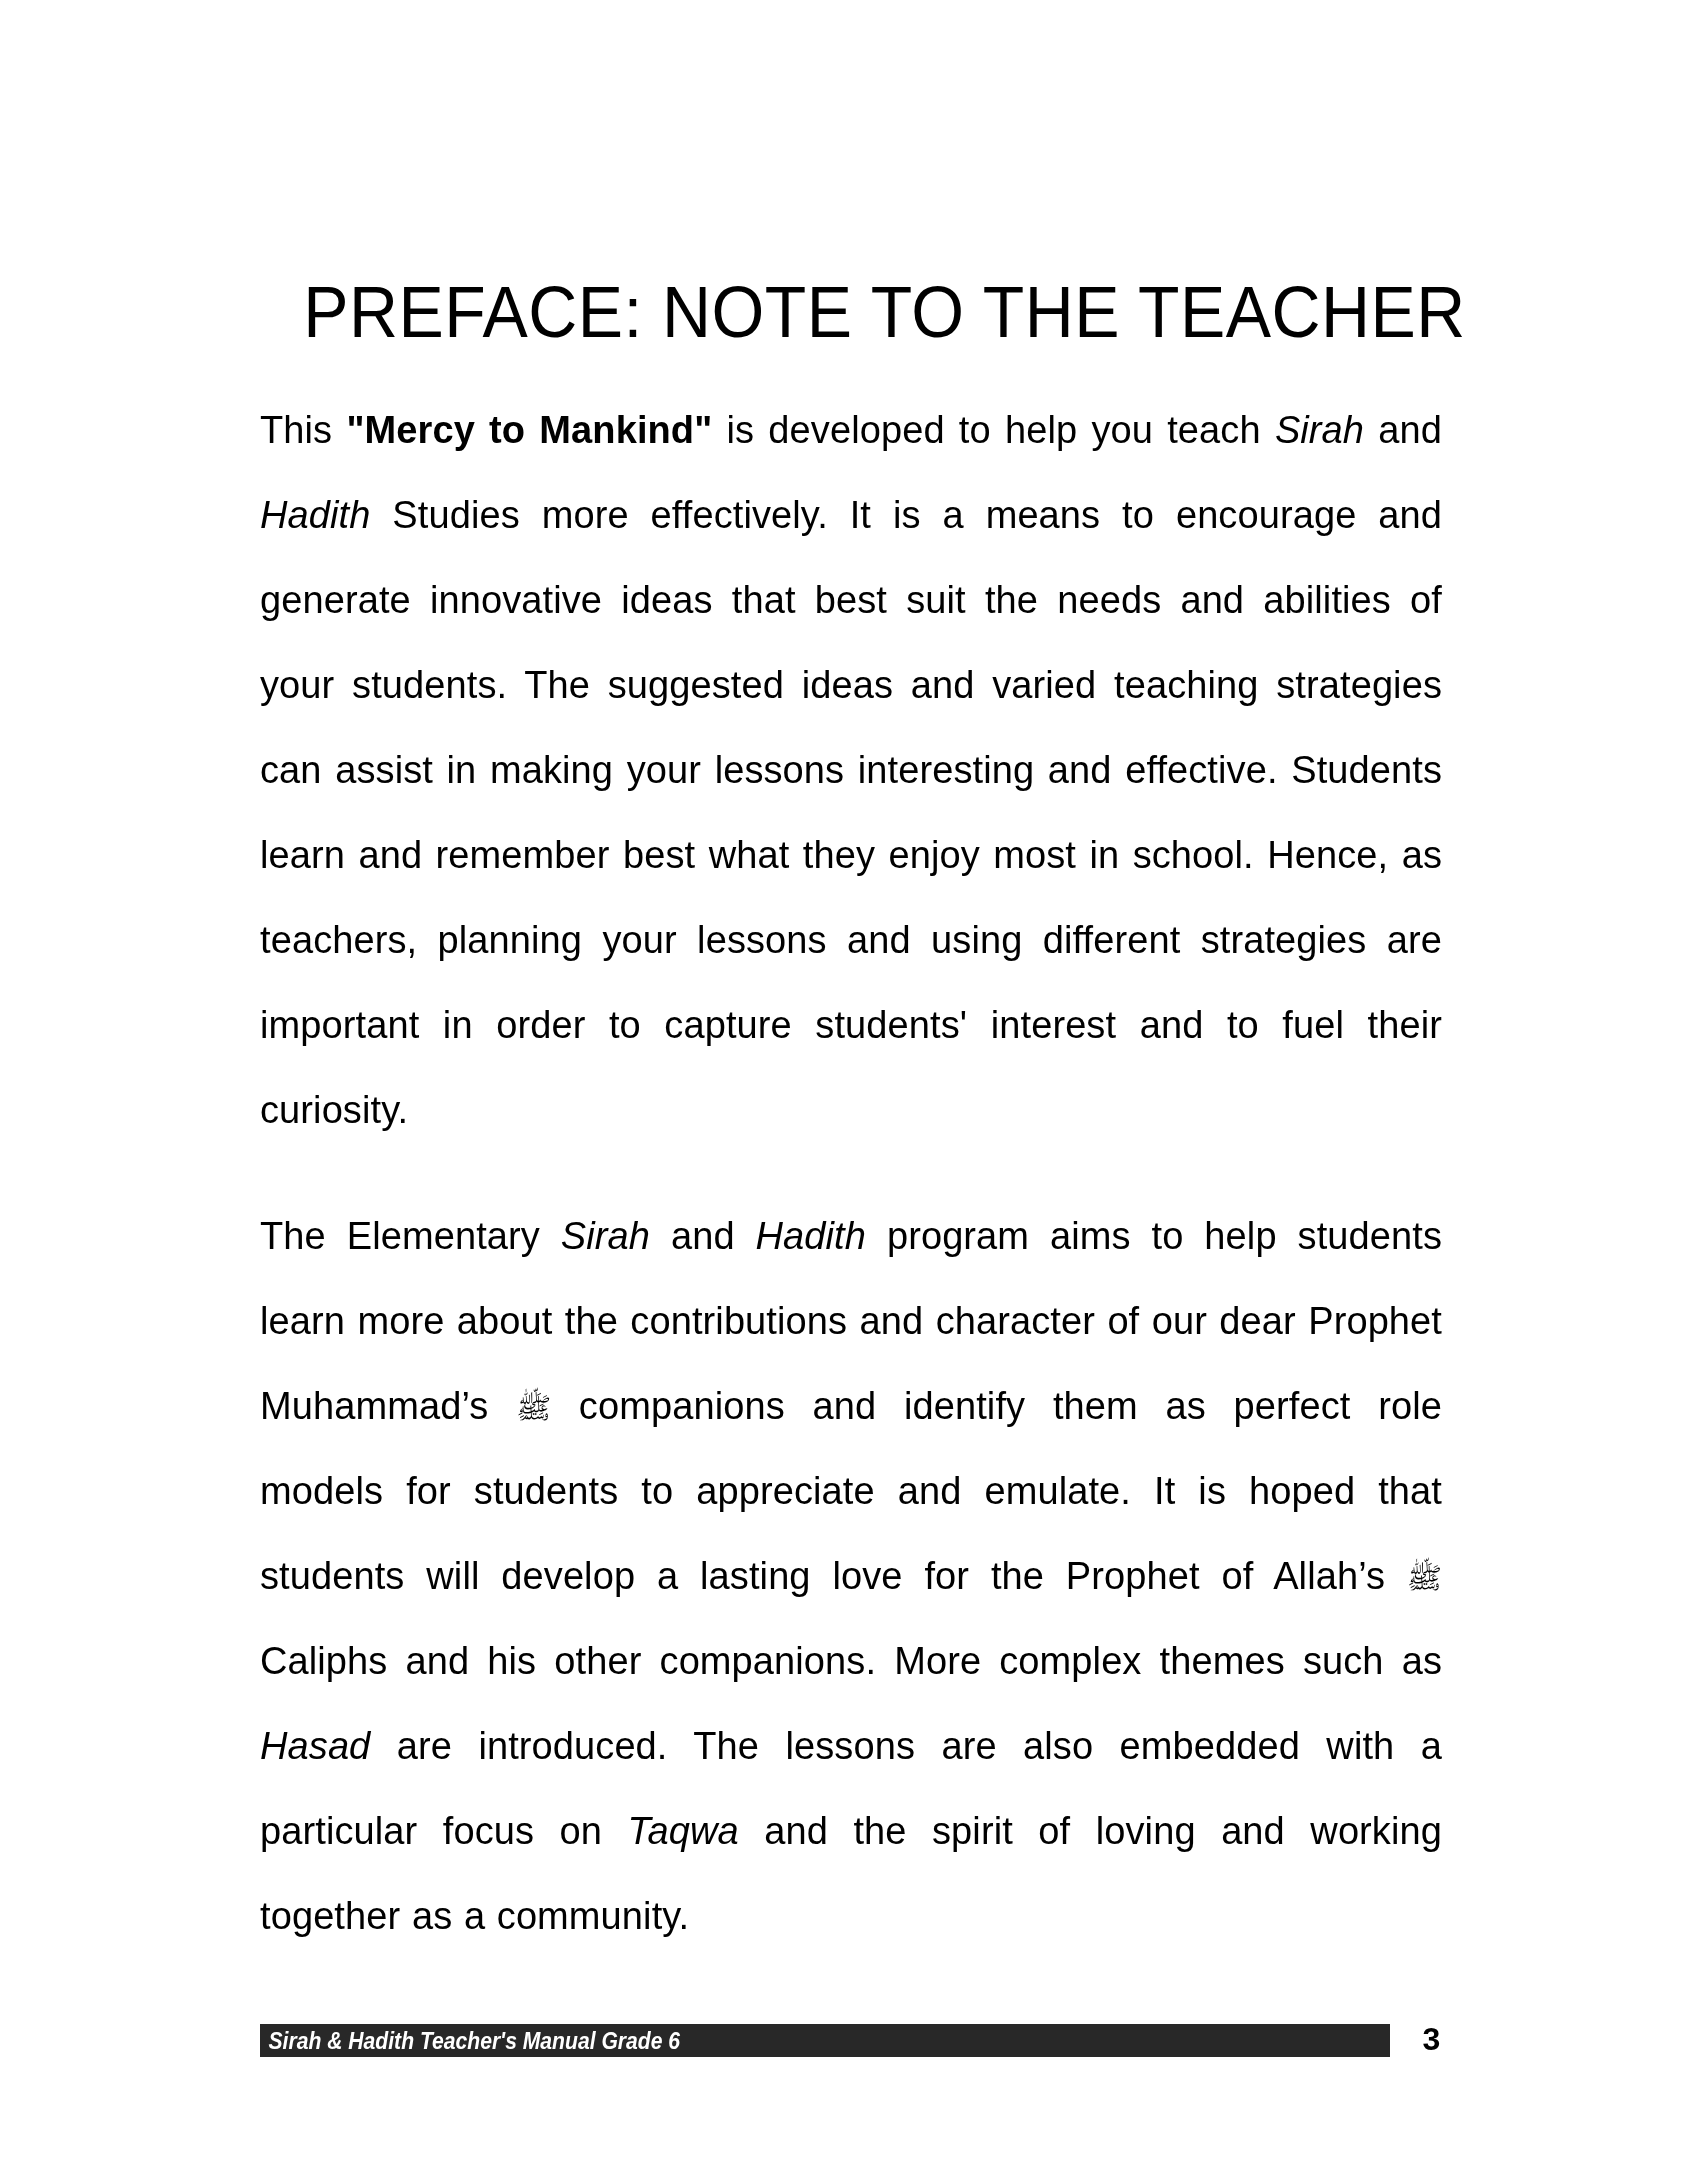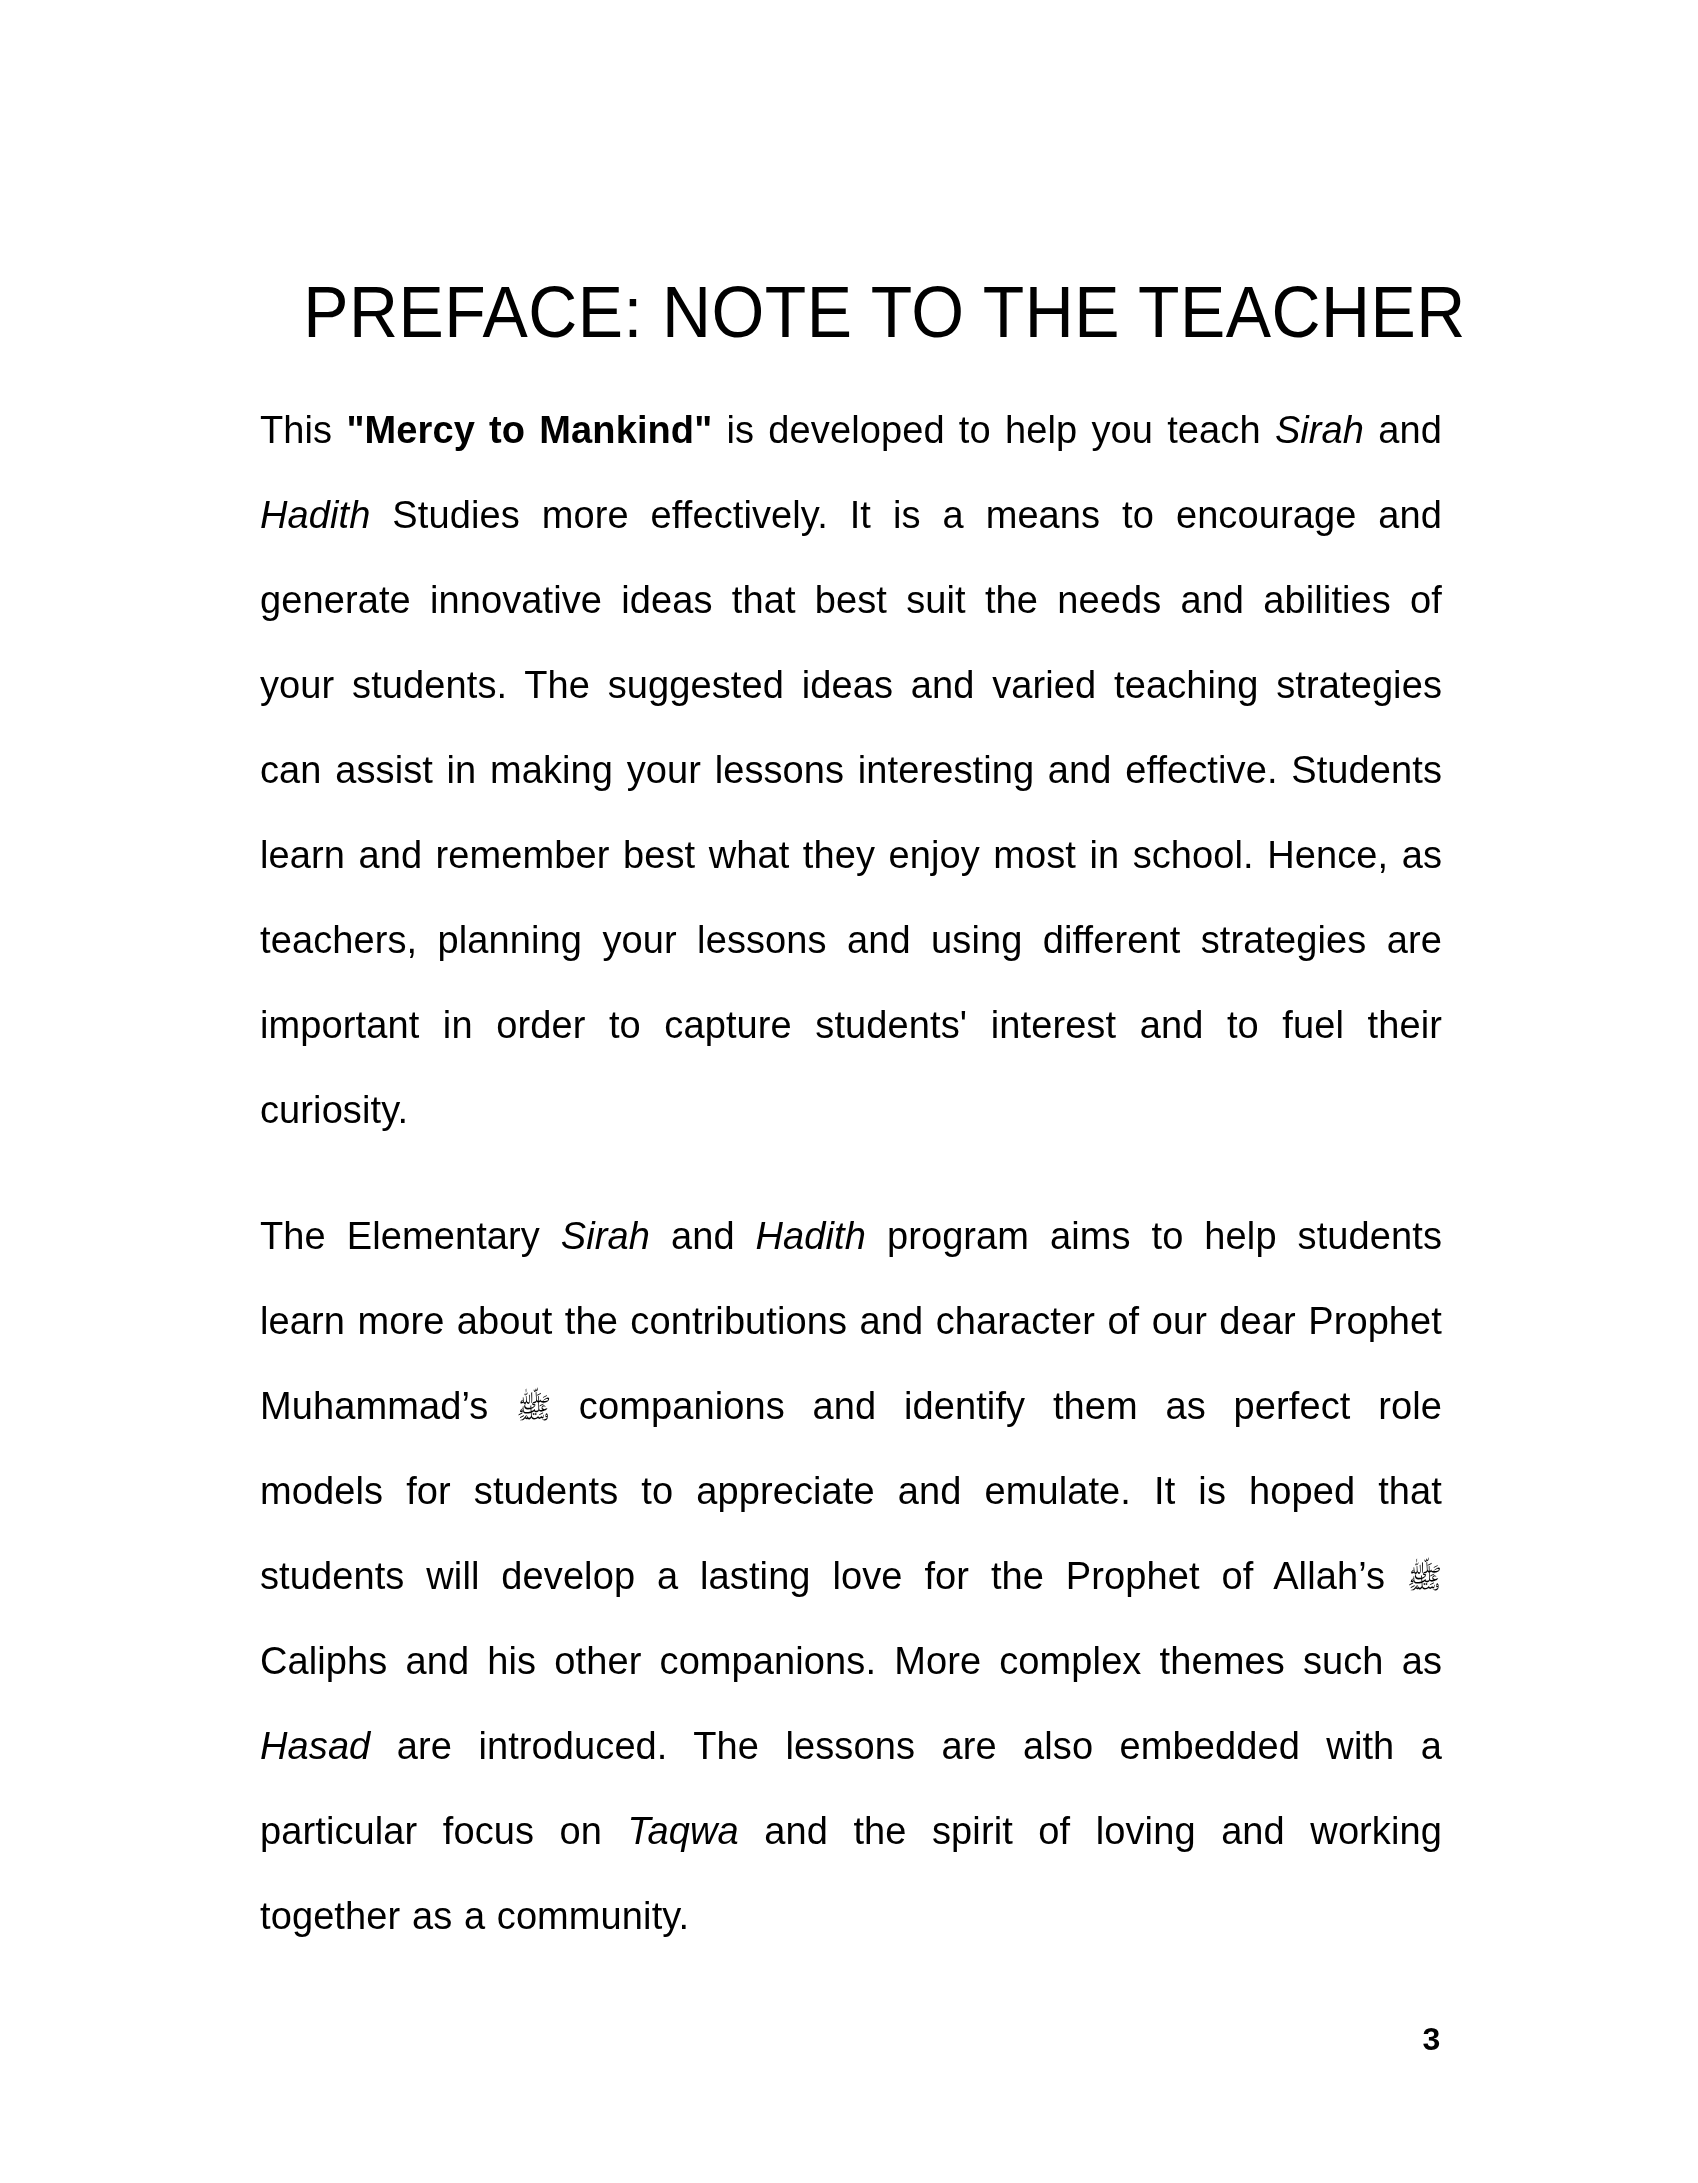--- a/index.html
+++ b/index.html
@@ -137,17 +137,20 @@
 <div class="page">
 
 
   <h1 class="page-title">PREFACE: NOTE TO THE TEACHER</h1>
 
   <div class="body-area">
     <p class="para"><span>This </span><b>"Mercy to Mankind"</b><span> is developed to help you teach </span><i>Sirah</i><span> and </span><i>Hadith</i><span> Studies more effectively.  It is a means to encourage and generate innovative ideas that best suit the needs and abilities of your students. The suggested ideas and varied teaching strategies can assist in making your lessons interesting and effective. Students learn and remember best what they enjoy most in school.  Hence, as teachers, planning your lessons and using different strategies are important in order to capture students' interest and to fuel their curiosity.</span></p>
     <p class="para"><span>The Elementary </span><i>Sirah</i><span> and </span><i>Hadith</i><span> program aims to help students learn more about the contributions and character of our dear Prophet Muhammad’s </span><span class="sw">ﷺ</span><span> companions and identify them as perfect role models for students to appreciate and emulate. It is hoped that students will develop a lasting love for the Prophet of Allah’s </span><span class="sw">ﷺ</span><span> Caliphs and his other companions. More complex themes such as </span><i>Hasad</i><span> are introduced. The lessons are also embedded with a particular focus on </span><i>Taqwa</i><span> and the spirit of loving and working together as a community.</span></p>
   </div>
 
+  <div class="running-footer">
+    <span class="running-footer-text">Sirah &amp; Hadith Teacher's Manual Grade 6</span>
+  </div>
 
   <div class="page-number">3</div>
 
 </div>
 
 
 </body></html>

